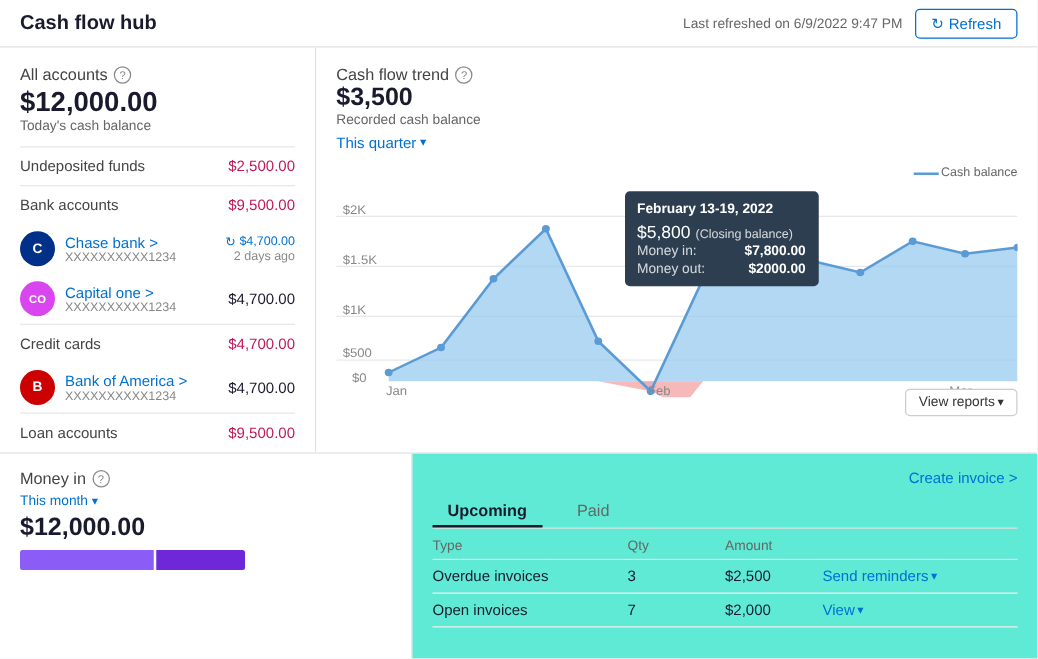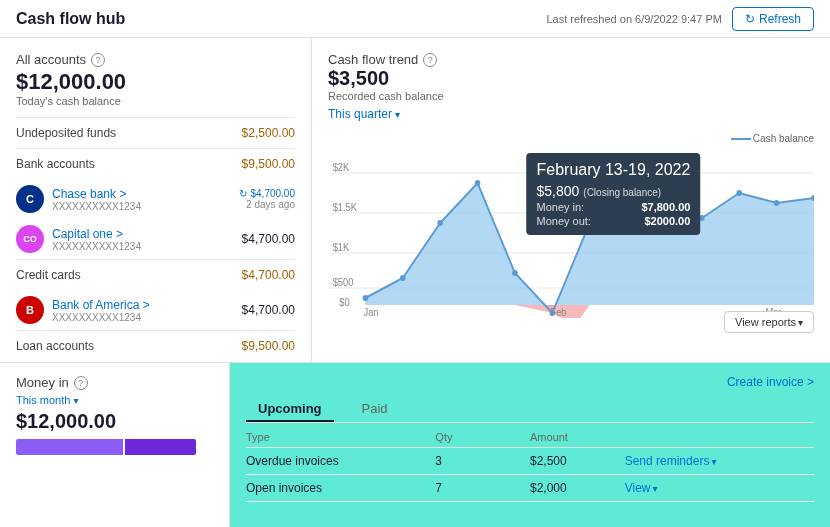--- a/index.html
+++ b/index.html
@@ -14,29 +14,29 @@
     .header-refresh-info { font-size: 11px; color: #666; }
     .refresh-btn { border: 1px solid #0070d2; color: #0070d2; background: #fff; padding: 4px 12px; border-radius: 4px; cursor: pointer; font-size: 12px; display: flex; align-items: center; gap: 4px; }
 
     
     .main-content { display: flex; flex-direction: column; flex: 1; overflow: hidden; }
 
     
     .top-row { display: flex; flex: 1; gap: 0; overflow: hidden; }
 
     
-    .left-panel { width: 312px; background: #fff; border-right: 1px solid #e0e0e0; padding: 14px 16px; flex-shrink: 0; overflow: hidden; }
+    .left-panel { width: 253px; background: #fff; border-right: 1px solid #e0e0e0; padding: 14px 16px; flex-shrink: 0; overflow: hidden; }
     .all-accounts-header { display: flex; align-items: center; gap: 5px; font-size: 13px; color: #444; margin-bottom: 2px; }
     .info-icon { width: 14px; height: 14px; border-radius: 50%; border: 1.5px solid #888; display: inline-flex; align-items: center; justify-content: center; font-size: 9px; color: #888; cursor: pointer; }
     .big-amount { font-size: 22px; font-weight: 700; color: #1a1a2e; margin-bottom: 0; }
     .sub-label { font-size: 11px; color: #666; margin-bottom: 10px; }
 
     .account-row { display: flex; justify-content: space-between; align-items: center; padding: 8px 0; border-top: 1px solid #e8e8e8; }
     .account-row-label { font-size: 12px; color: #444; font-weight: 500; }
-    .account-row-amount { font-size: 12px; font-weight: 500; color: #a16207; }
+    .account-row-amount { font-size: 12px; font-weight: 500; color: #be185d; }
 
     .bank-item { display: flex; align-items: center; gap: 8px; padding: 6px 0; }
     .bank-icon { width: 28px; height: 28px; border-radius: 50%; display: flex; align-items: center; justify-content: center; font-size: 11px; font-weight: 700; color: #fff; flex-shrink: 0; }
     .bank-icon.chase { background: #003087; }
     .bank-icon.capital-one { background: #d946ef; font-size: 9px; }
     .bank-icon.boa { background: #cc0000; }
     .bank-info { flex: 1; }
     .bank-name { font-size: 12px; color: #0070d2; cursor: pointer; }
     .bank-acct { font-size: 10px; color: #888; }
     .bank-right { text-align: right; }
@@ -55,34 +55,34 @@
     .quarter-selector { display: inline-flex; align-items: center; gap: 3px; color: #0070d2; font-size: 12px; cursor: pointer; margin-bottom: 6px; }
 
     .chart-container { position: relative; height: 200px; width: 100%; }
     .chart-legend { position: absolute; top: 0; right: 0; display: flex; align-items: center; gap: 2px; font-size: 10px; color: #666; }
     .legend-line { width: 20px; height: 2px; background: #5b9bd5; }
 
     .chart-svg { width: 100%; height: 185px; }
 
     
     .tooltip-box { position: absolute; background: #2c3e50; color: #fff; border-radius: 4px; padding: 8px 10px; font-size: 11px; top: 20px; left: 48%; transform: translateX(-20%); z-index: 10; min-width: 155px; }
-    .tooltip-date { font-size: 16px; font-weight: 400; margin-bottom: 4px; }
+    .tooltip-date { font-size: 11px; font-weight: 700; margin-bottom: 4px; }
     .tooltip-amount { font-size: 14px; font-weight: 400; text-align: center; }
     .tooltip-closing { font-size: 10px; opacity: 0.8; }
     .tooltip-row { display: flex; justify-content: space-between; gap: 15px; font-size: 11px; margin-top: 2px; }
     .tooltip-label { opacity: 0.8; }
     .tooltip-val { font-weight: 600; }
 
     .view-reports-btn { position: absolute; bottom: 0; right: 0; border: 1px solid #ccc; background: #fff; padding: 4px 10px; border-radius: 4px; font-size: 11px; cursor: pointer; display: flex; align-items: center; gap: 2px; color: #333; }
 
     
     .bottom-row { display: flex; height: 165px; border-top: 1px solid #e0e0e0; background: #fff; }
 
     
-    .bottom-left { width: 230px; background: #fff; padding: 12px 16px; border-right: 1px solid #e0e0e0; flex-shrink: 0; }
+    .bottom-left { width: 330px; background: #fff; padding: 12px 16px; border-right: 1px solid #e0e0e0; flex-shrink: 0; }
     .money-in-header { display: flex; align-items: center; gap: 5px; font-size: 13px; color: #444; margin-bottom: 2px; }
     .month-selector { display: inline-flex; align-items: center; gap: 3px; color: #0070d2; font-size: 11px; cursor: pointer; margin-bottom: 4px; }
     .money-amount { font-size: 20px; font-weight: 700; color: #1a1a2e; margin-bottom: 6px; }
     .progress-bar-container { display: flex; gap: 2px; height: 16px; border-radius: 2px; overflow: hidden; width: 180px; }
     .progress-segment { height: 100%; }
 
     
     .bottom-right { flex: 1; background: #5eead4; padding: 12px 16px; }
     .bottom-right-header { display: flex; justify-content: flex-end; margin-bottom: 8px; }
     .create-invoice { color: #0070d2; font-size: 12px; cursor: pointer; display: flex; align-items: center; gap: 2px; }

